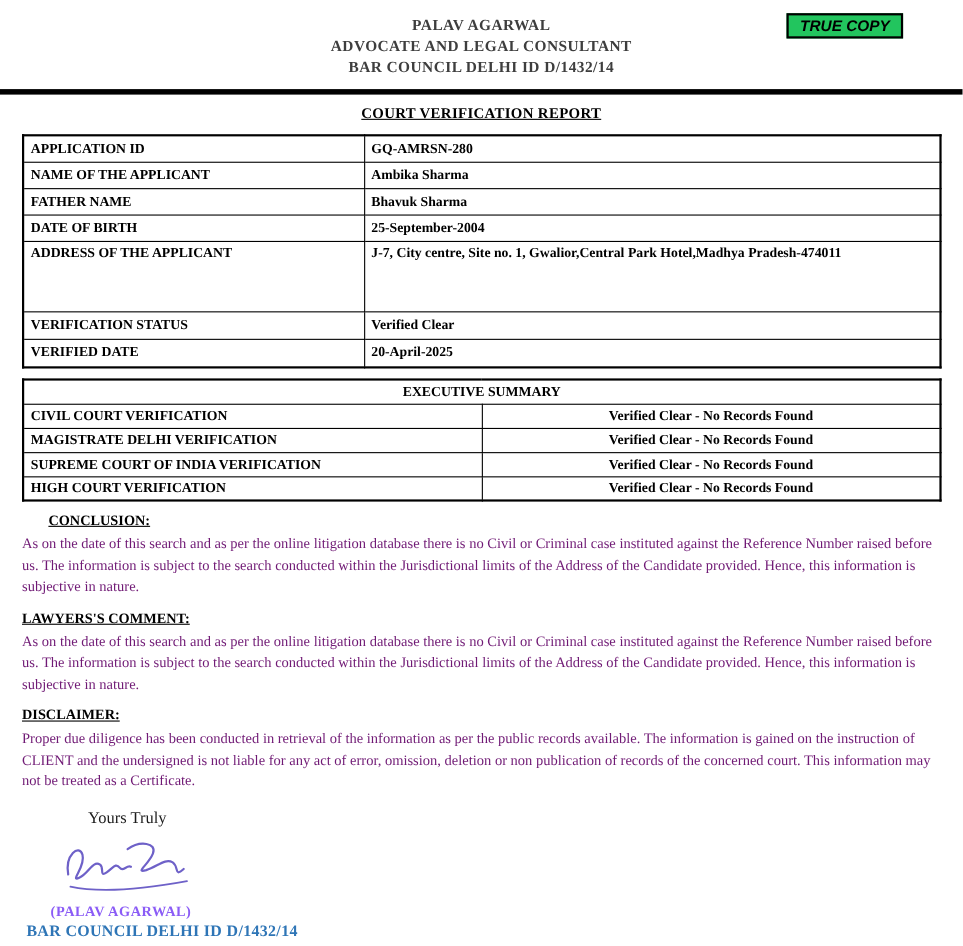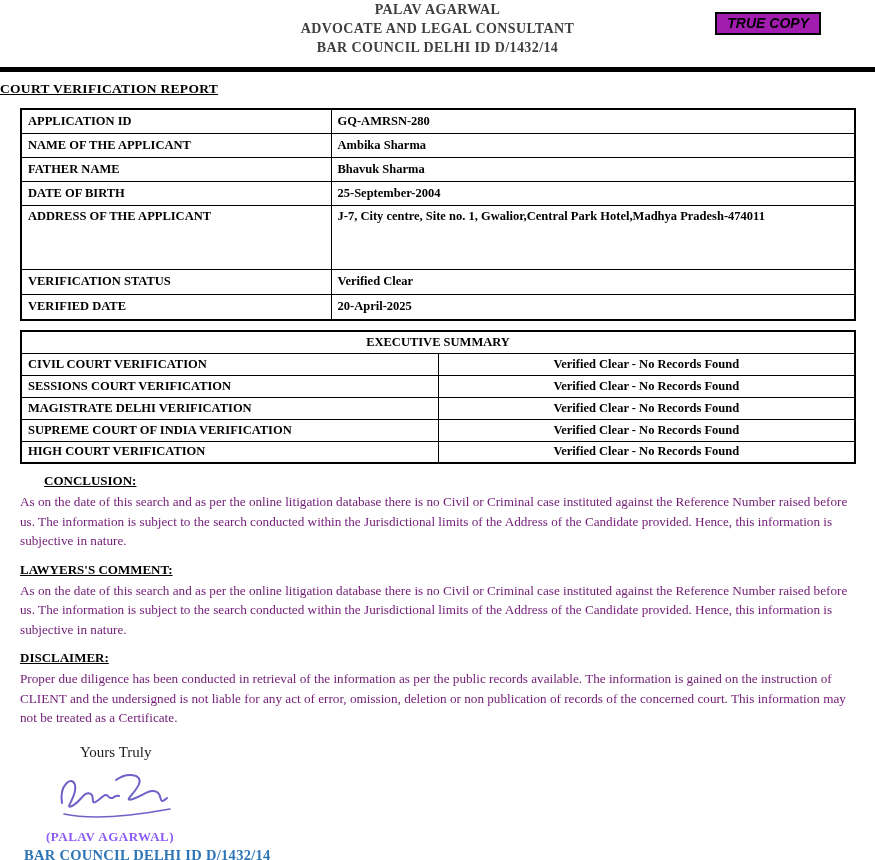--- a/index.html
+++ b/index.html
@@ -5,35 +5,35 @@
   * { margin:0; padding:0; box-sizing:border-box; }
   html,body { background:#ffffff; }
   body {
     width:875px; height:860px;
     font-family:"Liberation Serif", serif;
     color:#111; position:relative; overflow:hidden;
   }
   .page { width:875px; height:860px; position:relative; background:#fff; }
 
   
-  .letterhead { text-align:center; color:#3e3e3e; }
+  .letterhead { text-align:center; padding-top:14px; color:#3e3e3e; }
   .lh-line { font-weight:bold; font-size:14px; line-height:19px; letter-spacing:0.4px; }
 
   .true-copy {
     position:absolute; top:12px; right:54px;
     border:2px solid #000; padding:1px 10px 2px 10px;
     font-family:"Liberation Sans", sans-serif;
     font-style:italic; font-weight:bold; font-size:14px; color:#000;
-    background:#a21caf;
+    background:#22c55e;
   }
 
   .rule { margin-top:10px; height:5px; background:#000; width:100%; }
 
   .report-title {
-    margin-top:9px; text-align:left;
+    margin-top:9px; text-align:center;
     font-weight:bold; font-size:13.5px; letter-spacing:0.3px;
     text-decoration:underline; color:#000;
   }
 
   
   table { border-collapse:collapse; margin-left:20px; width:836px; table-layout:fixed; }
   .details-table { margin-top:11px; }
   .summary-table { margin-top:9px;padding-left:40px; }
   table, td { border:1.5px solid #000; }
   table { border-width:2px; }
@@ -122,24 +122,20 @@
   <table class="summary-table">
     <tbody>
       <tr>
         <td colspan="2" class="summary-head">EXECUTIVE SUMMARY</td>
       </tr>
       <tr>
         <td class="col-label">CIVIL COURT VERIFICATION</td>
         <td class="val">Verified Clear - No Records Found</td>
       </tr>
       <tr>
-        <td class="col-label">SESSIONS COURT VERIFICATION</td>
-        <td class="val">Verified Clear - No Records Found</td>
-      </tr>
-      <tr>
         <td class="col-label">MAGISTRATE DELHI VERIFICATION</td>
         <td class="val">Verified Clear - No Records Found</td>
       </tr>
       <tr>
         <td class="col-label">SUPREME COURT OF INDIA VERIFICATION</td>
         <td class="val">Verified Clear - No Records Found</td>
       </tr>
       <tr>
         <td class="col-label">HIGH COURT VERIFICATION</td>
         <td class="val">Verified Clear - No Records Found</td>

